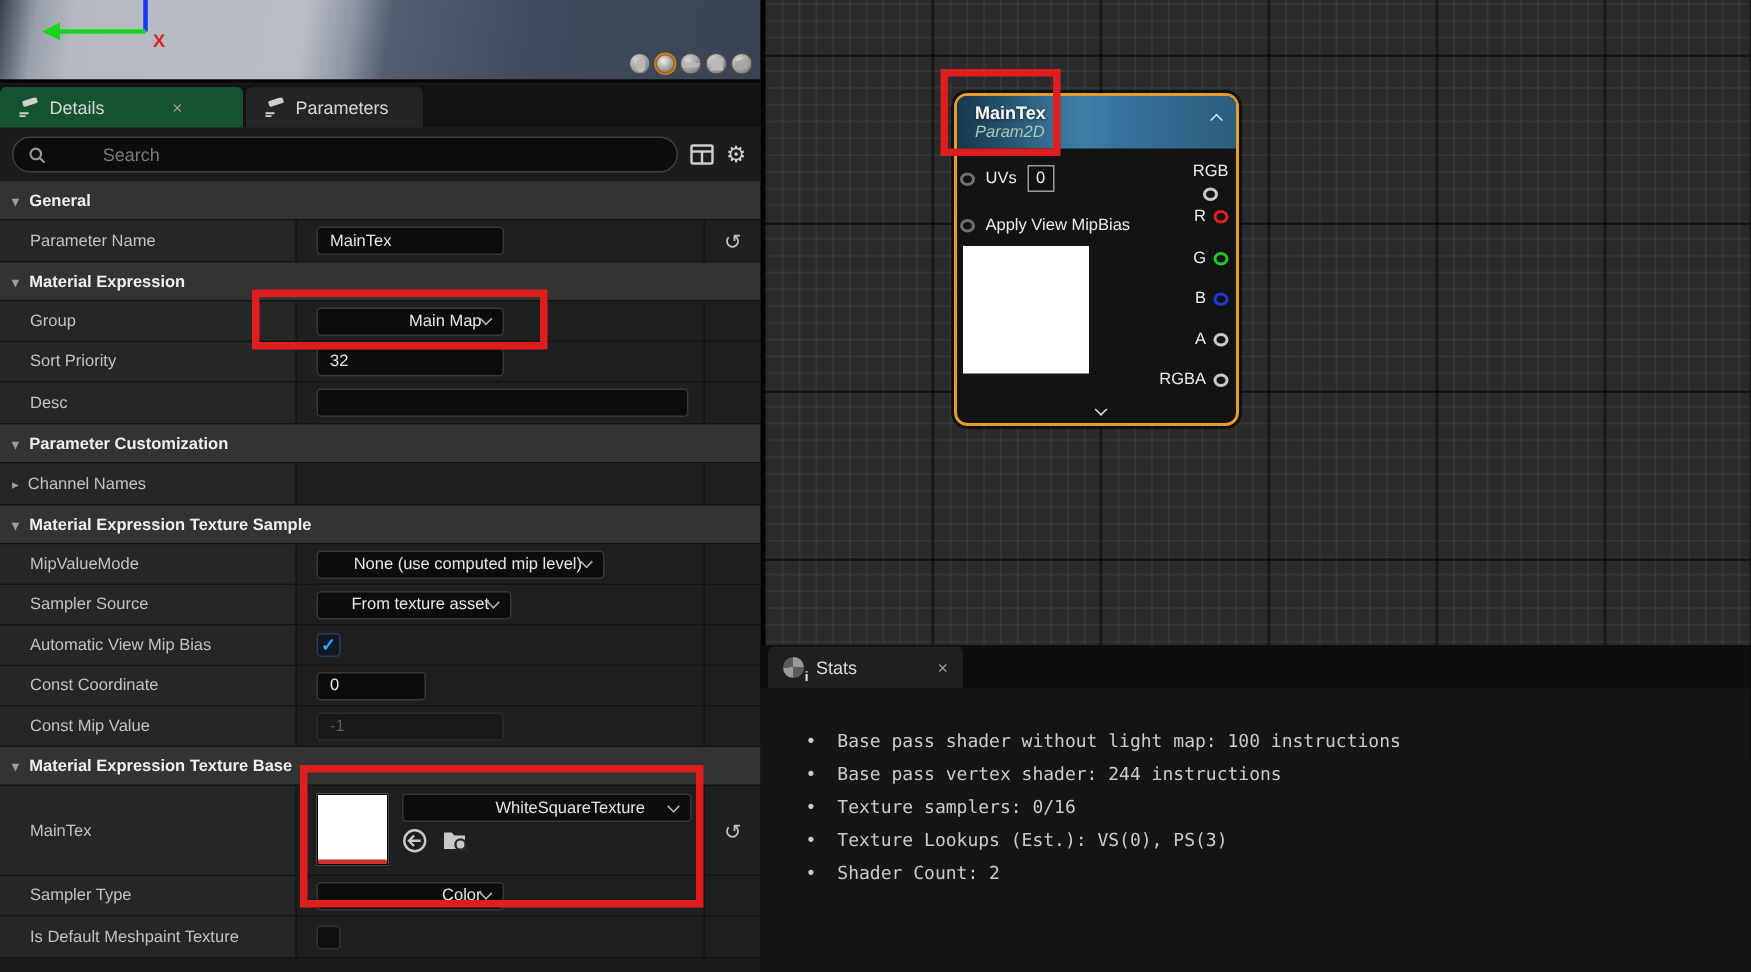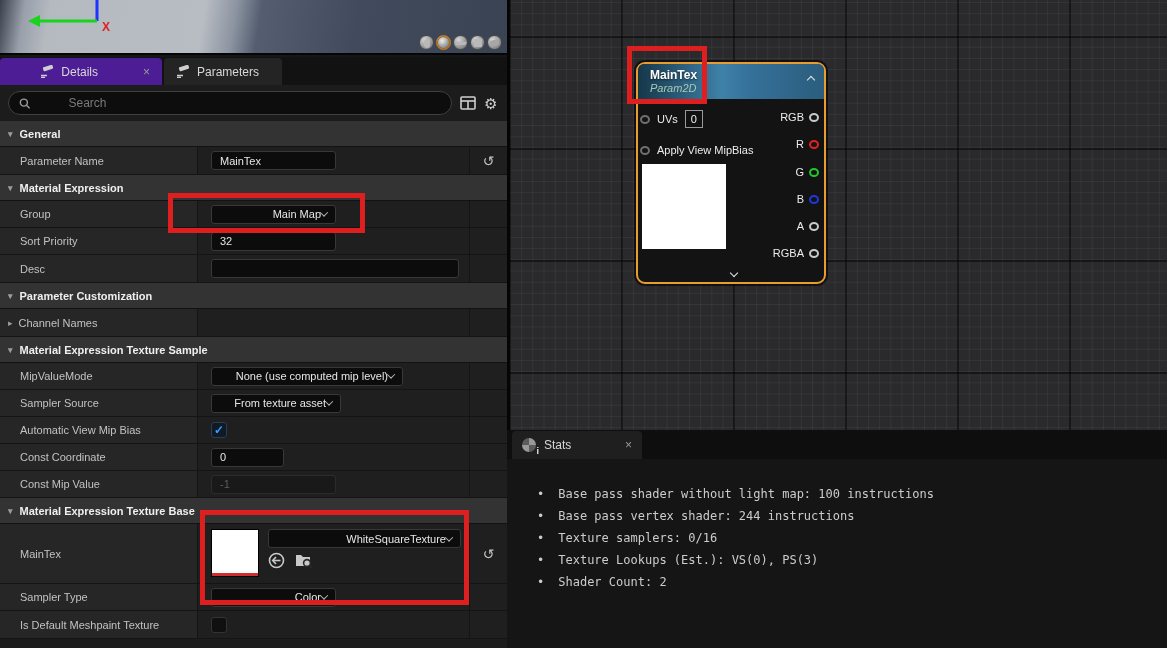--- a/index.html
+++ b/index.html
@@ -24,21 +24,21 @@
   }
   .shape-btn.sel { border:1px solid #c87e1e; box-shadow:0 0 0 1px #a35f12 inset; }
   .shape-btn .g { position:absolute; background:#b9b9b9; }
   
   .left-panel { position:absolute; left:0; top:57px; width:507px; height:591px; background:#1c1c1c; }
   .tabbar { height:28px; background:#121212; display:flex; align-items:flex-end; }
   .tab {
     height:27px; display:flex; align-items:center; gap:7px; padding:0 12px;
     background:#242424; color:#d8d8d8; font-size:12px; border-radius:4px 4px 0 0; margin-right:2px;
   }
-  .tab.active { background:#4c1d95;justify-content:flex-end; }
+  .tab.active { background:#14532d; }
   .tab .closex { margin-left:38px; color:#9a9a9a; font-size:12px; }
   .searchrow { height:36px; display:flex; align-items:center; padding:0 8px; background:#1c1c1c; gap:8px; }
   .searchbox {
     flex:0 0 444px; height:24px; border-radius:12px; background:#0d0d0d; border:1px solid #404040;
     display:flex; align-items:center; padding:0 10px; gap:7px;
   }
   .searchbox input {
     background:transparent; border:0; outline:none; color:#cfcfcf; font-size:12px; width:100%;
     font-family:"Liberation Sans",sans-serif;
     margin-left:31px;
@@ -363,21 +363,21 @@
 
     <div class="prow h60">
       <div class="cell-label">
           <span>MainTex</span>
         </div>
       <div class="cell-value" style="align-items:flex-start; padding-top:5px; gap:9px;">
         <div class="thumb">
             <div class="underline"></div>
           </div>
         <div>
-          <div class="dropdown" style="width:193px;">
+          <div class="dropdown" style="width:193px;gap:16px;">
             <span>WhiteSquareTexture</span>
             <span class="chev down"></span>
           </div>
           <div class="asset-icons">
             <svg width="17" height="17" viewBox="0 0 17 17">
               <circle cx="8.5" cy="8.5" r="7" fill="none" stroke="#c9c9c9" stroke-width="1.6"></circle>
               <line x1="5" y1="8.5" x2="12.5" y2="8.5" stroke="#c9c9c9" stroke-width="1.6"></line>
               <polyline points="8,5 4.7,8.5 8,12" fill="none" stroke="#c9c9c9" stroke-width="1.6"></polyline>
             </svg>
             <svg width="18" height="17" viewBox="0 0 18 17">
@@ -428,21 +428,21 @@
       <div class="in-row" style="top:46px;">
         <span class="pin in"></span>
         <span class="lbl">UVs</span>
         <span class="uvbox">0</span>
       </div>
       <div class="in-row" style="top:77px;">
         <span class="pin in"></span>
         <span class="lbl">Apply View MipBias</span>
       </div>
 
-      <div class="out-row" style="top:44px;">
+      <div class="out-row" style="top:44px;flex-direction:column;">
         <span class="lbl">RGB</span>
         <span class="pin" style="border-color:#c8c8c8;"></span>
       </div>
       <div class="out-row" style="top:71px;">
         <span class="lbl">R</span>
         <span class="pin" style="border-color:#e32020;"></span>
       </div>
       <div class="out-row" style="top:99px;">
         <span class="lbl">G</span>
         <span class="pin" style="border-color:#1fc72c;"></span>

